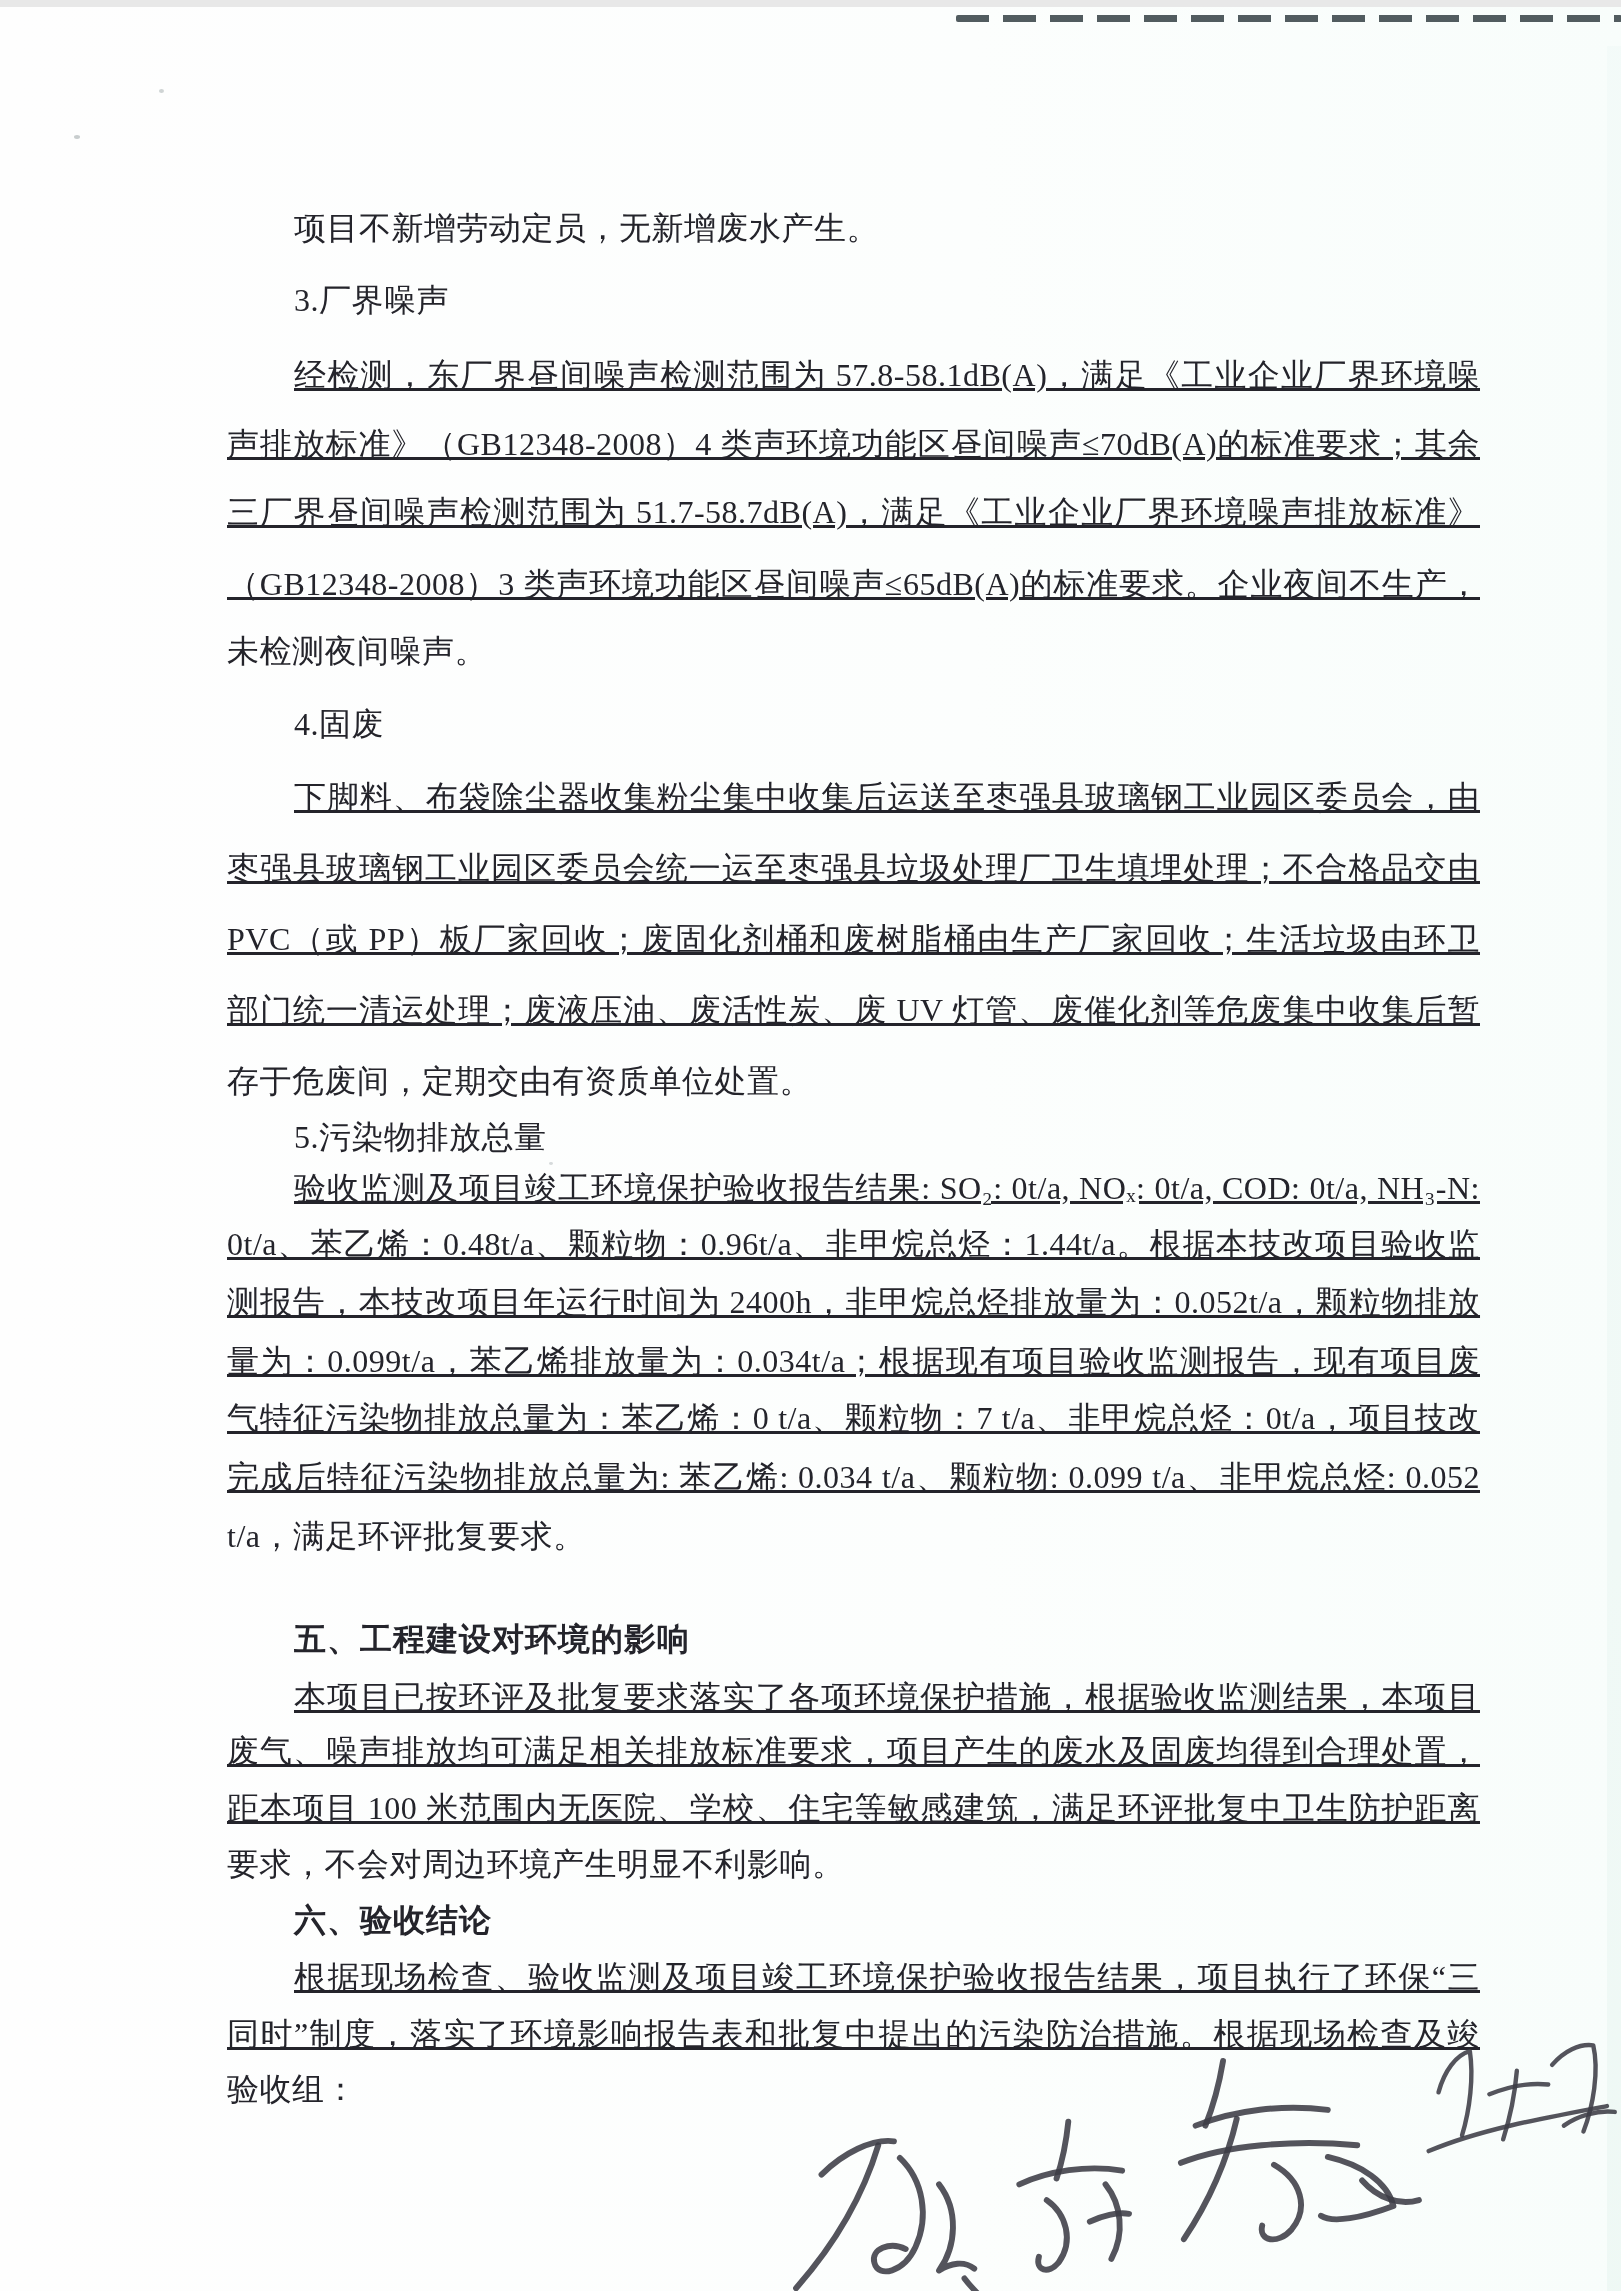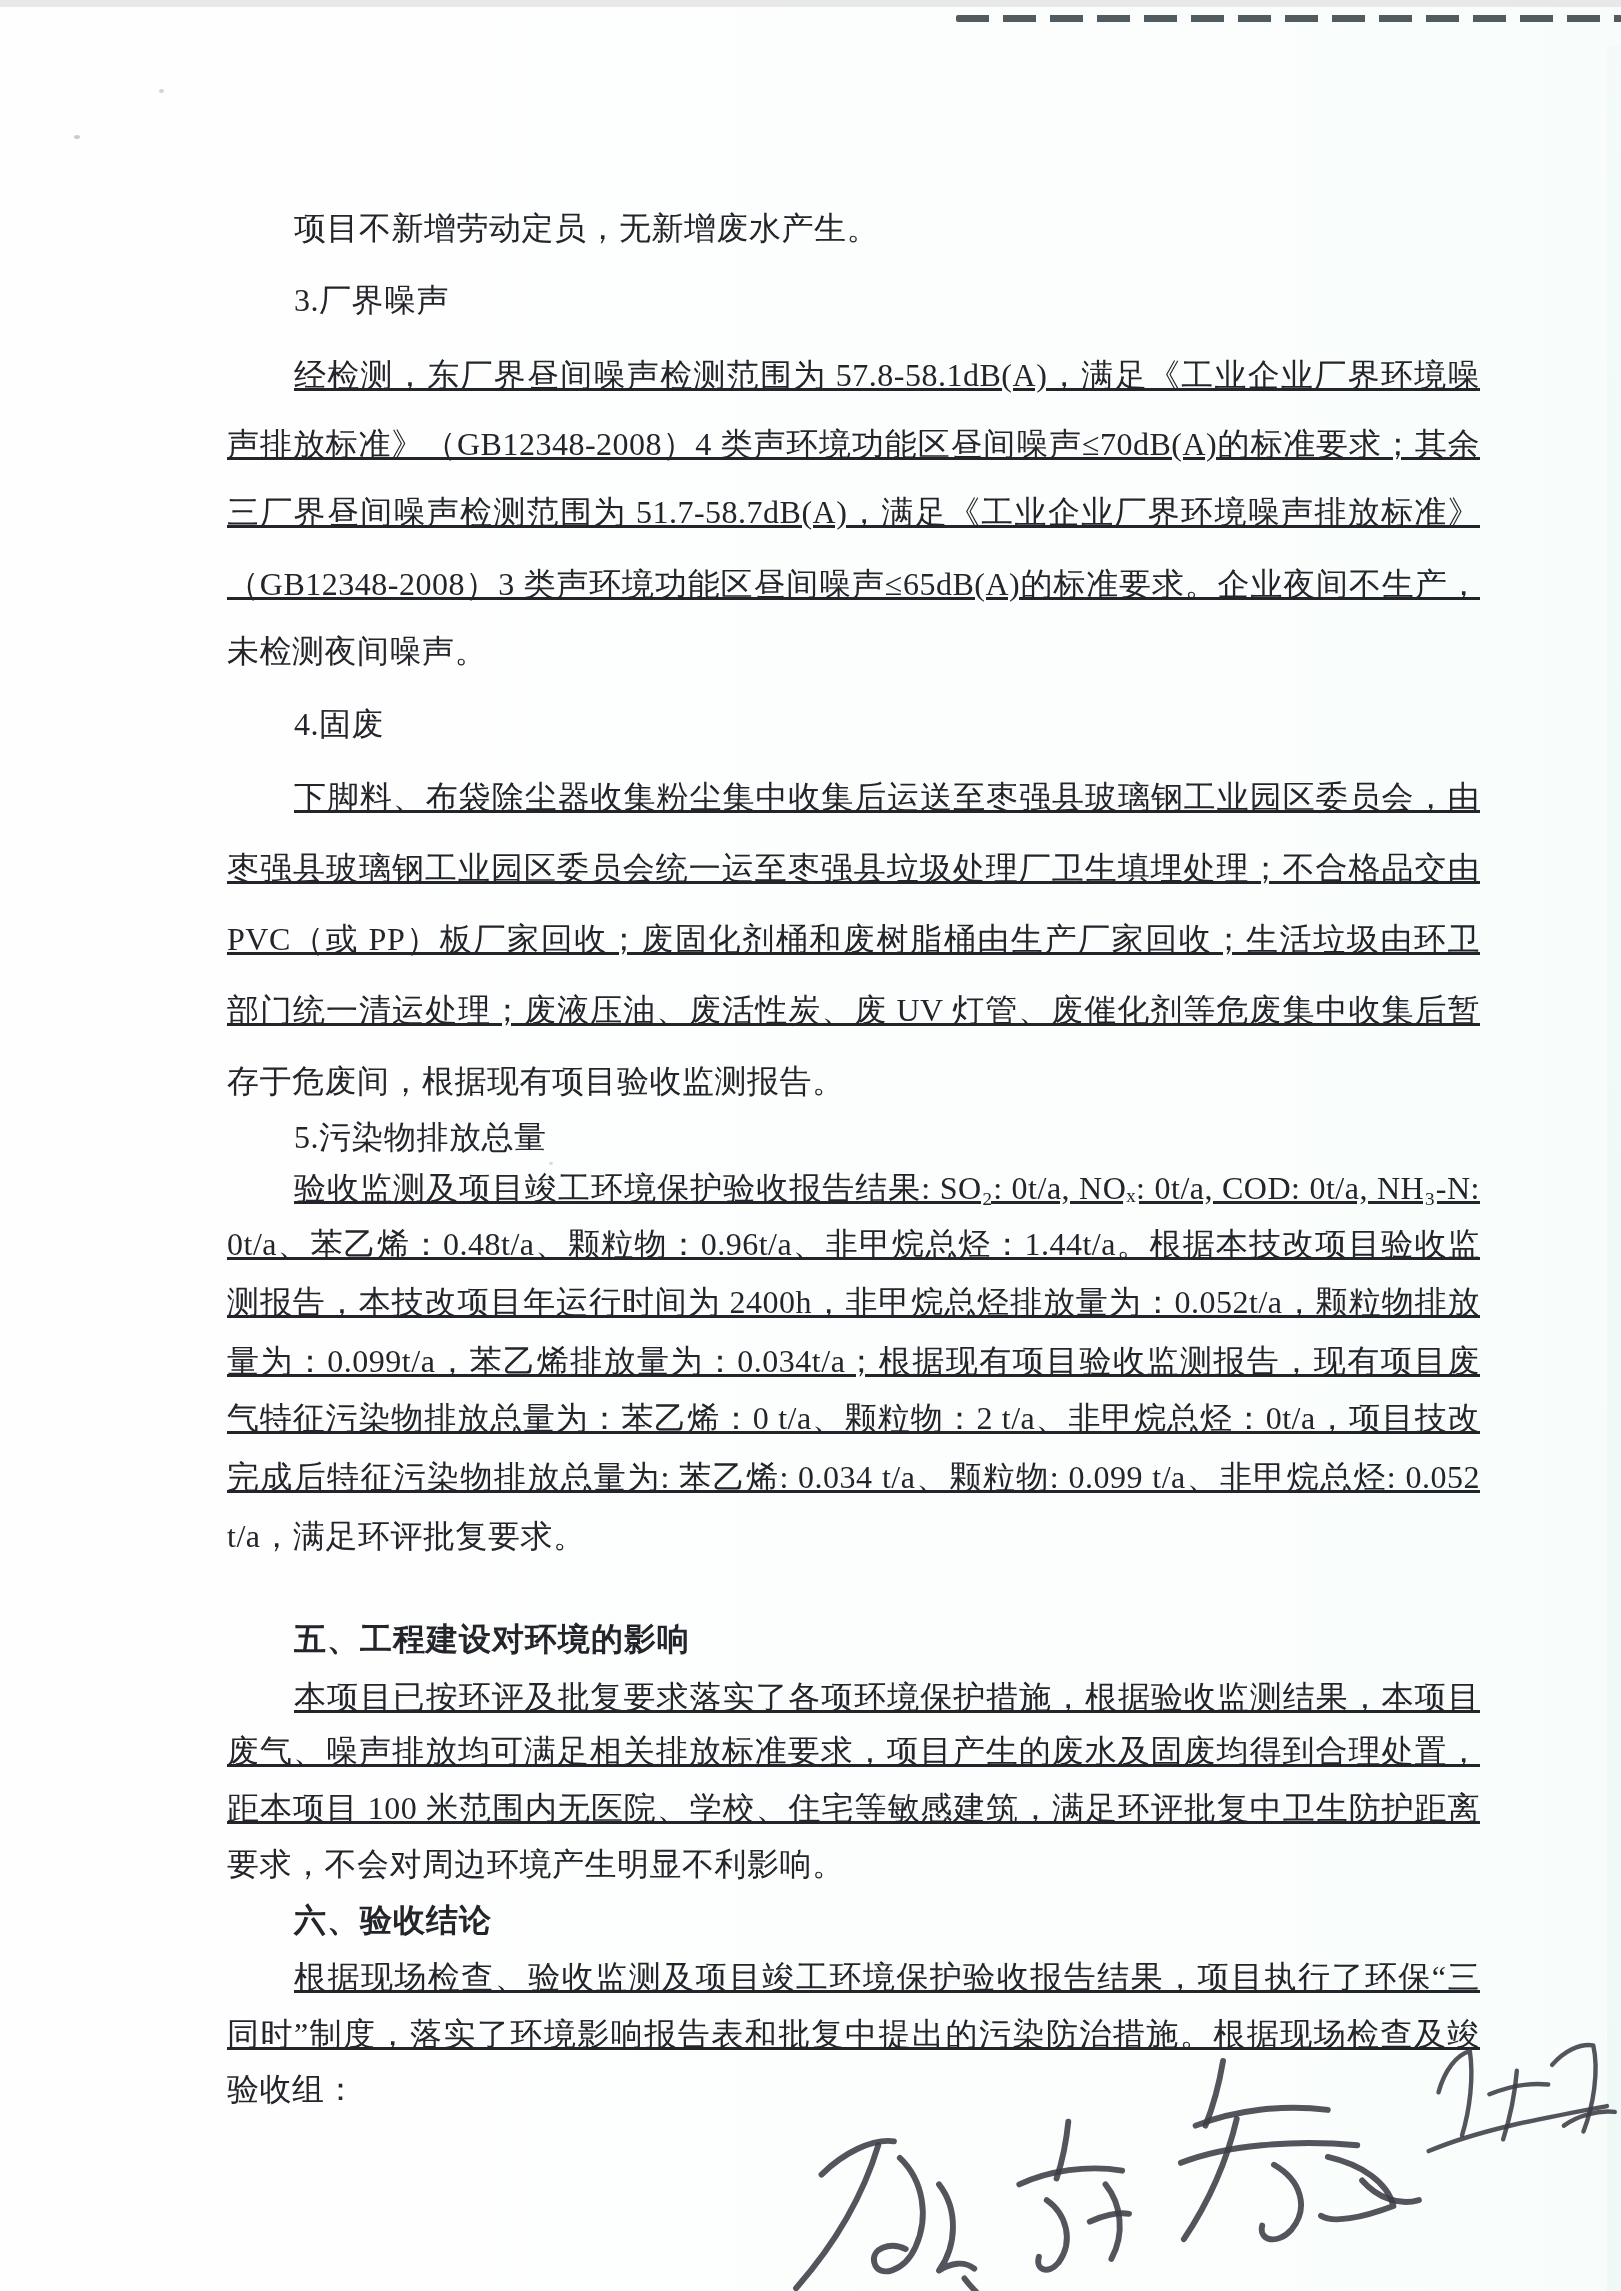--- a/index.html
+++ b/index.html
@@ -63,27 +63,27 @@
   <div class="ln w ind just" style="top:332px">经检测，东厂界昼间噪声检测范围为 57.8-58.1dB(A)，满足《工业企业厂界环境噪</div>
   <div class="ln w just" style="top:401px">声排放标准》（GB12348-2008）4 类声环境功能区昼间噪声≤70dB(A)的标准要求；其余</div>
   <div class="ln w just" style="top:469px">三厂界昼间噪声检测范围为 51.7-58.7dB(A)，满足《工业企业厂界环境噪声排放标准》</div>
   <div class="ln w just" style="top:541px">（GB12348-2008）3 类声环境功能区昼间噪声≤65dB(A)的标准要求。企业夜间不生产，</div>
   <div class="ln w" style="top:608px">未检测夜间噪声。</div>
   <div class="ln w ind" style="top:681px">4.固废</div>
   <div class="ln w ind just" style="top:754px">下脚料、布袋除尘器收集粉尘集中收集后运送至枣强县玻璃钢工业园区委员会，由</div>
   <div class="ln w just" style="top:825px">枣强县玻璃钢工业园区委员会统一运至枣强县垃圾处理厂卫生填埋处理；不合格品交由</div>
   <div class="ln w just" style="top:896px">PVC（或 PP）板厂家回收；废固化剂桶和废树脂桶由生产厂家回收；生活垃圾由环卫</div>
   <div class="ln w just" style="top:967px">部门统一清运处理；废液压油、废活性炭、废 UV 灯管、废催化剂等危废集中收集后暂</div>
-  <div class="ln w" style="top:1038px">存于危废间，根据现有项目验收监测报告。</div>
+  <div class="ln w" style="top:1038px">存于危废间，定期交由有资质单位处置。</div>
   <div class="ln n ind" style="top:1102px">5.污染物排放总量</div>
   <div class="ln n ind just" style="top:1153px">验收监测及项目竣工环境保护验收报告结果: SO₂: 0t/a, NOₓ: 0t/a, COD: 0t/a, NH₃-N:</div>
   <div class="ln n just" style="top:1209px">0t/a、苯乙烯：0.48t/a、颗粒物：0.96t/a、非甲烷总烃：1.44t/a。根据本技改项目验收监</div>
   <div class="ln n just" style="top:1267px">测报告，本技改项目年运行时间为 2400h，非甲烷总烃排放量为：0.052t/a，颗粒物排放</div>
   <div class="ln n just" style="top:1326px">量为：0.099t/a，苯乙烯排放量为：0.034t/a；根据现有项目验收监测报告，现有项目废</div>
-  <div class="ln n just" style="top:1383px">气特征污染物排放总量为：苯乙烯：0 t/a、颗粒物：2 t/a、非甲烷总烃：0t/a，项目技改</div>
+  <div class="ln n just" style="top:1383px">气特征污染物排放总量为：苯乙烯：0 t/a、颗粒物：7 t/a、非甲烷总烃：0t/a，项目技改</div>
   <div class="ln n just" style="top:1442px">完成后特征污染物排放总量为: 苯乙烯: 0.034 t/a、颗粒物: 0.099 t/a、非甲烷总烃: 0.052</div>
   <div class="ln n" style="top:1501px">t/a，满足环评批复要求。</div>
   <div class="ln n ind b" style="top:1604px">五、工程建设对环境的影响</div>
   <div class="ln n ind just" style="top:1662px">本项目已按环评及批复要求落实了各项环境保护措施，根据验收监测结果，本项目</div>
   <div class="ln n just" style="top:1716px">废气、噪声排放均可满足相关排放标准要求，项目产生的废水及固废均得到合理处置，</div>
   <div class="ln n just" style="top:1773px">距本项目 100 米范围内无医院、学校、住宅等敏感建筑，满足环评批复中卫生防护距离</div>
   <div class="ln n" style="top:1829px">要求，不会对周边环境产生明显不利影响。</div>
   <div class="ln n ind b" style="top:1885px">六、验收结论</div>
   <div class="ln n ind just" style="top:1942px">根据现场检查、验收监测及项目竣工环境保护验收报告结果，项目执行了环保“三</div>
   <div class="ln n just" style="top:1999px">同时”制度，落实了环境影响报告表和批复中提出的污染防治措施。根据现场检查及竣</div>

